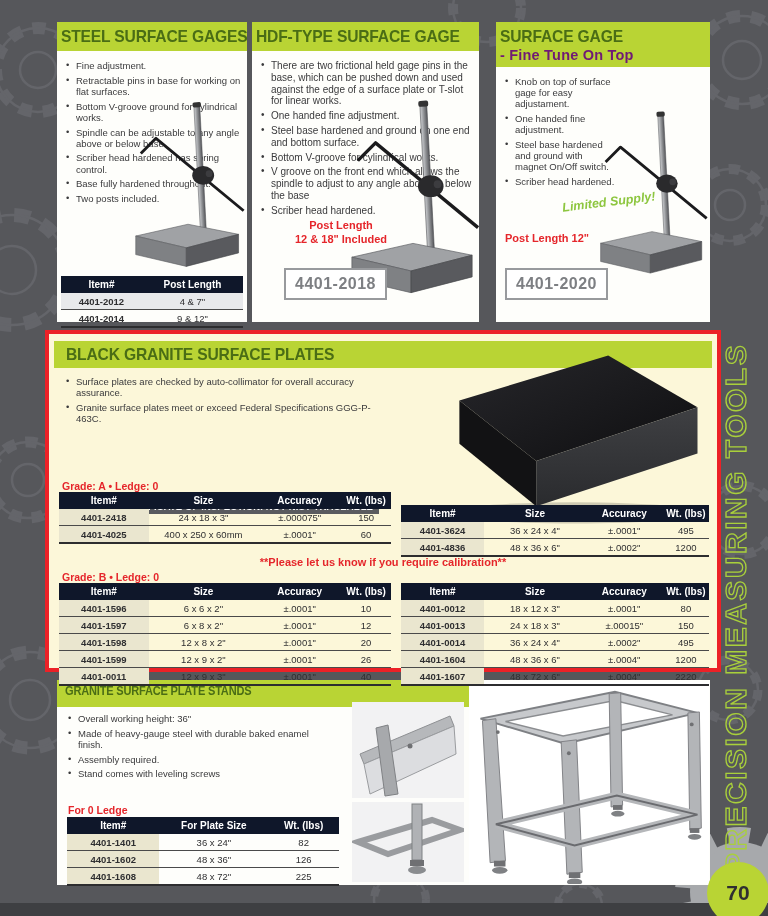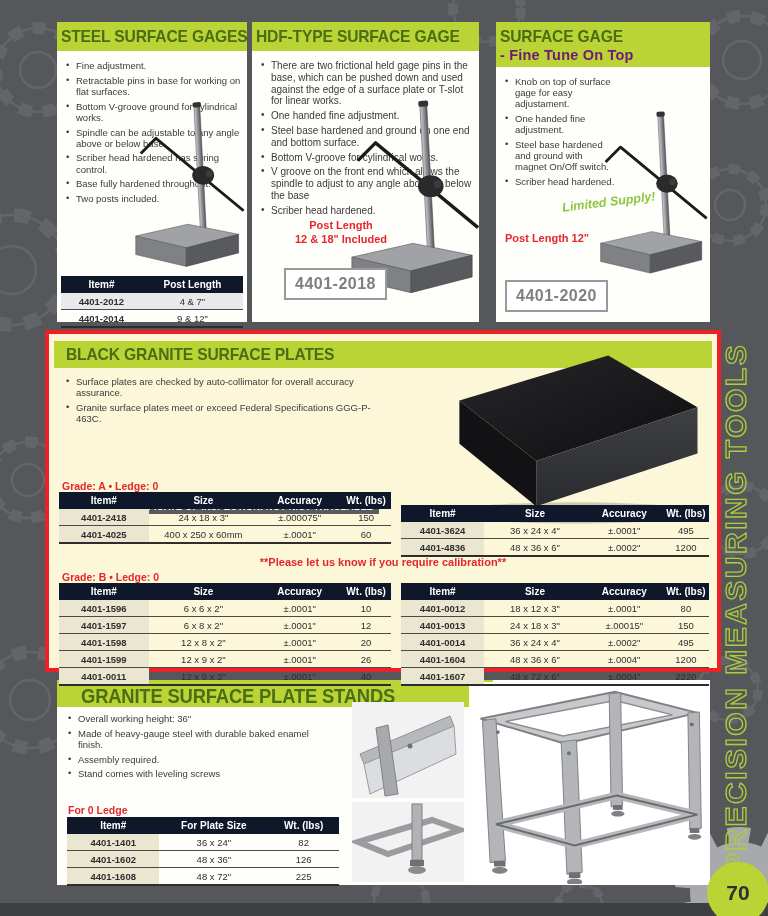--- a/index.html
+++ b/index.html
@@ -208,21 +208,21 @@
       </g>
     <path d="M14,64 L32,46 L136,132" fill="none" stroke="#1b1b1d" stroke-width="3.4" stroke-linejoin="round"></path>
     <ellipse cx="88" cy="90" rx="13" ry="11" fill="#2a2a2c"></ellipse>
       <circle cx="95" cy="88" r="4" fill="#3c3c3f"></circle>
     <polygon points="8,162 70,148 130,160 68,176" fill="#a0a2a5" stroke="#5c5d61" stroke-width=".7"></polygon>
     <polygon points="8,162 68,176 68,198 8,184" fill="#7f8184" stroke="#5c5d61" stroke-width=".7"></polygon>
     <polygon points="68,176 130,160 130,182 68,198" fill="#595a5e" stroke="#46474b" stroke-width=".7"></polygon>
   </svg>
   <div class="abs limited" style="left:66px;top:173px;">Limited Supply!</div>
   <div class="abs redtext" style="left:9px;top:210px;font-size:11px;">Post Length 12"</div>
-  <div class="abs itembox" style="left:9px;top:246px;margin-top:12px;">4401-2020</div>
+  <div class="abs itembox" style="left:9px;top:246px;">4401-2020</div>
 </section>
 
 <section class="abs" id="granite-section" style="left:45px;top:330px;width:668px;height:334px;">
   <div class="band abs" style="left:5px;right:5px;top:7px;height:19px;padding:4px 12px;"><span class="cond">BLACK GRANITE SURFACE PLATES</span></div>
   <ul class="bullets abs" style="left:16px;top:42px;width:330px;">
       <li>Surface plates are checked by auto-collimator for overall accuracy assurance.</li>
       <li>Granite surface plates meet or exceed Federal Specifications GGG-P-463C.</li>
     </ul>
 
   <svg class="abs" style="left:372px;top:12px;" width="288" height="186" viewBox="0 0 300 190">
@@ -380,21 +380,21 @@
           <td>2220</td>
         </tr>
       </tbody>
   </table>
 </section>
 
 <div class="abs accent-mark" style="left:700px;top:338px;width:8px;height:22px;"></div>
 <div class="abs accent-mark" style="left:700px;top:648px;width:10px;height:24px;"></div>
 
 <section class="abs card" style="left:57px;top:680px;width:653px;height:205px;">
-  <div class="band abs" style="left:0;top:0;width:404px;height:18px;padding:5px 8px 4px 24px;font-size:20px;"><span class="cond">GRANITE SURFACE PLATE STANDS</span></div>
+  <div class="band abs" style="left:0;top:0;width:404px;height:18px;padding:5px 8px 4px 8px;font-size:12px;"><span class="cond">GRANITE SURFACE PLATE STANDS</span></div>
   <ul class="bullets abs" style="left:10px;top:33px;width:250px;">
       <li>Overall working height:  36"</li>
       <li>Made of heavy-gauge steel with durable baked enamel finish.</li>
       <li>Assembly required.</li>
       <li>Stand comes with leveling screws</li>
     </ul>
   <div class="abs redtext" style="left:11px;top:124px;font-size:10.5px;">For 0 Ledge</div>
   <table class="abs stable gtable" style="left:10px;top:137px;width:272px;">
     <thead>
         <tr>

